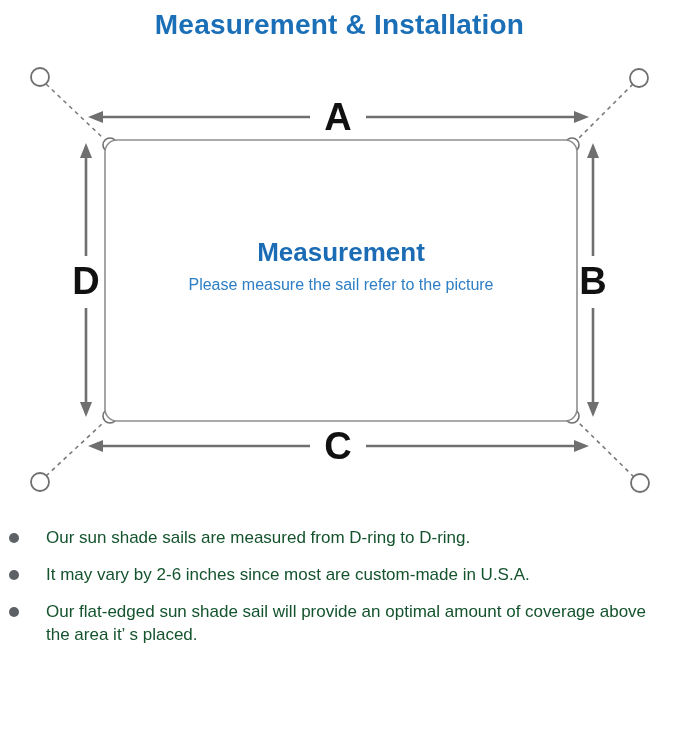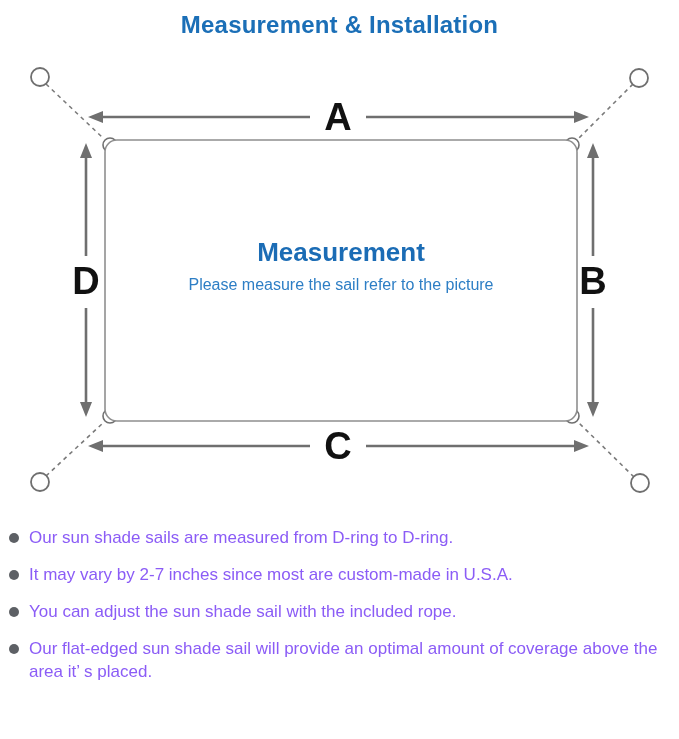--- a/index.html
+++ b/index.html
@@ -12,21 +12,21 @@
     overflow: hidden;
   }
   .title {
     position: absolute;
     top: 0; left: 0; right: 0;
     height: 50px;
     display: flex;
     align-items: center;
     justify-content: center;
     margin: 0;
-    font-size: 24px;
+    font-size: 28px;
     font-weight: bold;
     letter-spacing: 0.2px;
     color: #1b6fb7;
   }
   .diagram {
     position: absolute;
     top: 60px;
     left: 0;
   }
   .diagram text { font-family: "Liberation Sans", sans-serif; }
@@ -50,23 +50,24 @@
     left: 9px;
     right: 10px;
     list-style: none;
     margin: 0;
     padding: 0;
   }
   .note-item {
     display: flex;
     align-items: flex-start;
     margin-bottom: 14px;
-    color: #8b5cf6;
+    color: #14532d;
     font-size: 17px;
     line-height: 23px;
+    gap: 17px;
   }
   .bullet-dot {
     flex: 0 0 auto;
     width: 10px;
     height: 10px;
     border-radius: 50%;
     background: #5d6065;
     margin: 7px 10px 0 0;
   }
   .note-text { flex: 1 1 auto; }
@@ -137,25 +138,21 @@
     <text class="center-sub" x="341" y="230" text-anchor="middle">Please measure the sail refer to the picture</text>
   </svg>
 
   <ul class="notes">
     <li class="note-item">
       <span class="bullet-dot"></span>
       <span class="note-text">Our sun shade sails are measured from D-ring to D-ring.</span>
     </li>
     <li class="note-item">
       <span class="bullet-dot"></span>
-      <span class="note-text">It may vary by 2-7 inches since most are custom-made in U.S.A.</span>
-    </li>
-    <li class="note-item">
-      <span class="bullet-dot"></span>
-      <span class="note-text">You can adjust the sun shade sail with the included rope.</span>
+      <span class="note-text">It may vary by 2-6 inches since most are custom-made in U.S.A.</span>
     </li>
     <li class="note-item">
       <span class="bullet-dot"></span>
       <span class="note-text">Our flat-edged sun shade sail will provide an optimal amount of coverage above the area it’ s placed.</span>
     </li>
   </ul>
 
 </div>
 
 </body></html>

